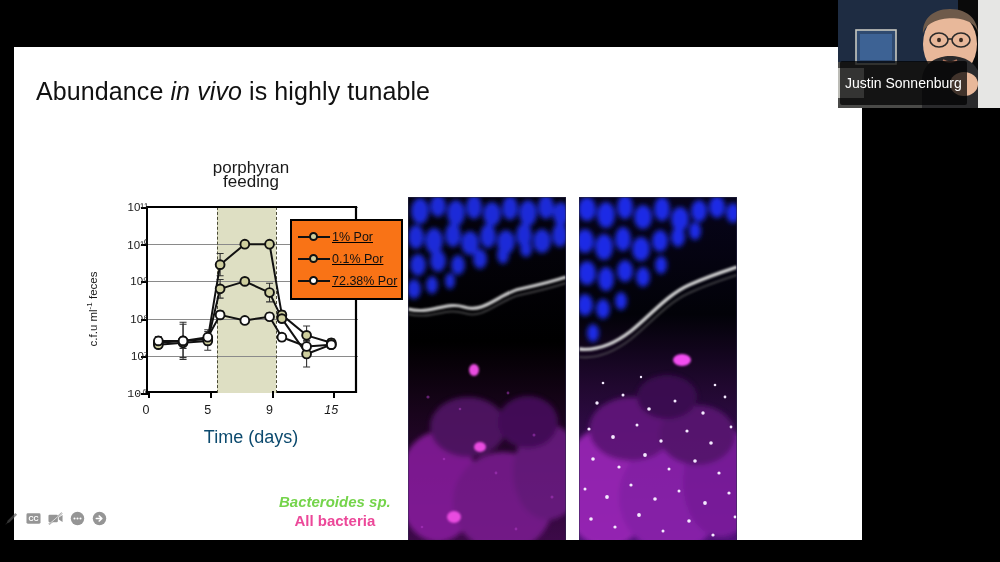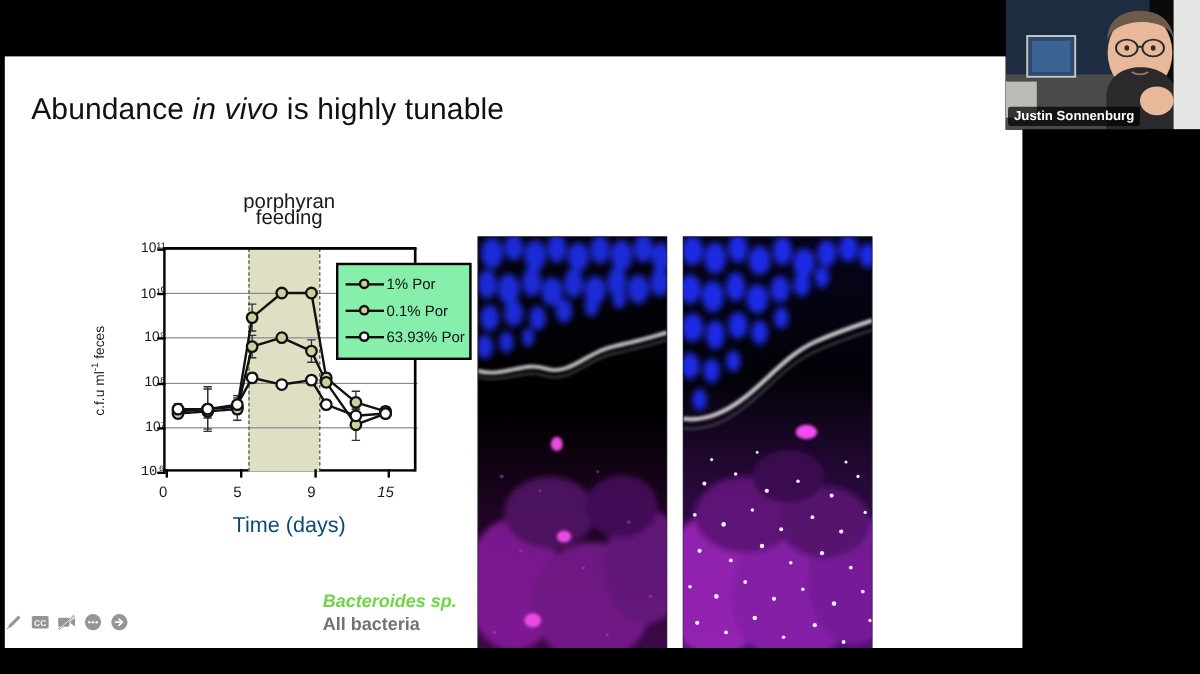--- a/index.html
+++ b/index.html
@@ -1,20 +1,20 @@
 <!DOCTYPE html>
 <html><head>
 <meta charset="utf-8">
 <style>
   html,body{margin:0;padding:0;background:#000;}
   body{width:1000px;height:562px;overflow:hidden;font-family:"Liberation Sans",sans-serif;}
   #root{position:relative;width:1000px;height:562px;background:#000;}
 
   
-  #slide{position:absolute;left:4px;top:47px;width:848px;height:493px;background:#fff;overflow:hidden;}
+  #slide{position:absolute;left:14px;top:47px;width:848px;height:493px;background:#fff;overflow:hidden;}
 
   #title{position:absolute;left:22px;top:30px;font-size:25px;color:#111;letter-spacing:.1px;white-space:nowrap;}
   #title .it{font-style:italic;}
 
   
   #chart{position:absolute;left:80px;top:112px;width:320px;height:300px;}
   .plotbox{position:absolute;left:52px;top:48px;width:210px;height:186px;border-left:2.5px solid #000;border-bottom:2.5px solid #000;box-sizing:border-box;}
   .gridline{position:absolute;left:0;width:210px;height:1px;background:#8a8a8a;}
   .shade{position:absolute;top:0;height:186px;background:#dedfc3;}
   .vdash{position:absolute;top:0;height:186px;width:0;border-left:1.6px dashed #4a4a35;}
@@ -23,43 +23,43 @@
   .ylab{position:absolute;right:266px;text-align:center;font-size:11.5px;color:#1a1a1a;white-space:nowrap;transform:translateY(-50%);}
   .xlab{position:absolute;font-size:12.5px;color:#1a1a1a;transform:translateX(-50%);}
   #ytitle{position:absolute;left:-2px;top:150px;font-size:11.5px;color:#1a1a1a;white-space:nowrap;
           transform:translate(-50%,-50%) rotate(-90deg);}
   #ytitle sup{font-size:8px;}
   #xtitle{position:absolute;left:157px;top:268px;font-size:18px;color:#0c4a6e;transform:translateX(-50%);white-space:nowrap;}
   #bandlabel{position:absolute;left:157px;top:2px;width:140px;margin-left:-70px;text-align:center;font-size:17px;line-height:14px;color:#1a1a1a;}
   #chartsvg{position:absolute;left:0;top:0;width:320px;height:300px;overflow:visible;}
 
   
-  #legend{position:absolute;left:196px;top:60px;width:113px;border:2px solid #000;background:#86efac;padding:5px 6px 6px 6px;box-sizing:border-box;}
+  #legend{position:absolute;left:196px;top:60px;width:113px;border:2px solid #000;background:#f97316;padding:5px 6px 6px 6px;box-sizing:border-box;text-decoration:underline;}
   .legrow{display:flex;align-items:center;height:22px;}
   .legsym{position:relative;width:32px;height:12px;flex:0 0 32px;}
   .legsym .ln{position:absolute;top:5px;left:0;width:32px;height:2.2px;background:#111;}
   .legsym .mk{position:absolute;top:1px;left:11px;width:9px;height:9px;border-radius:50%;border:2px solid #111;box-sizing:border-box;}
   .legtxt{font-size:12.5px;color:#111;white-space:nowrap;padding-left:2px;}
 
   
-  #colorkey{position:absolute;left:265px;top:445px;text-align:left;line-height:19px;}
+  #colorkey{position:absolute;left:265px;top:445px;text-align:center;line-height:19px;}
   #colorkey .k1{font-size:15px;font-style:italic;font-weight:bold;color:#74d44a;}
-  #colorkey .k2{font-size:15px;font-weight:bold;color:#737373;}
+  #colorkey .k2{font-size:15px;font-weight:bold;color:#ec4899;}
 
   
   .micro{position:absolute;top:150px;width:158px;height:345px;background:#000;overflow:hidden;}
   #micro-a{left:394px;}
   #micro-b{left:565px;}
   .micro svg{display:block;width:158px;height:345px;}
 
   
   #webcam{position:absolute;left:838px;top:0;width:162px;height:108px;background:#000;overflow:hidden;}
   #webcam svg{display:block;width:162px;height:108px;}
-  #webcam-name{position:absolute;left:2px;bottom:3px;background:rgba(0,0,0,.72);color:#fff;font-size:11px;
-               padding:2px 5px;border-radius:2px;white-space:nowrap;font-weight:bold;}
+  #webcam-name{position:absolute;left:2px;bottom:3px;background:rgba(0,0,0,.72);color:#fff;font-size:14px;
+               padding:14px 5px;border-radius:2px;white-space:nowrap;}
 
   
   #toolbar{position:absolute;left:4px;top:511px;display:flex;align-items:center;gap:7px;}
   .tb{width:15px;height:15px;opacity:.62;}
   .tb svg{display:block;width:15px;height:15px;}
 </style>
 </head>
 <body>
 
 <div id="root">
@@ -169,21 +169,21 @@
               <span class="ln"></span>
               <span class="mk" style="background:#cfcf9e"></span>
             </span>
             <span class="legtxt">0.1% Por</span>
           </div>
           <div class="legrow">
             <span class="legsym">
               <span class="ln"></span>
               <span class="mk" style="background:#ffffff"></span>
             </span>
-            <span class="legtxt">63.93% Por</span>
+            <span class="legtxt">72.38% Por</span>
           </div>
         </div>
     <div class="ylab" style="top: 234px; font-family: Liberation Mono, monospace;">10⁶</div>
         <div class="ylab" style="top: 196.8px;">10⁷</div>
         <div class="ylab" style="top: 159.6px;">10⁸</div>
         <div class="ylab" style="top: 122.4px;">10⁹</div>
         <div class="ylab" style="top: 85.2px; margin-left: 25px;">10¹⁰</div>
         <div class="ylab" style="top: 48px;">10¹¹</div>
         <div class="xlab" style="left: 52px; top: 244px;">0</div>
         <div class="xlab" style="left: 113.765px; top: 244px;">5</div>

